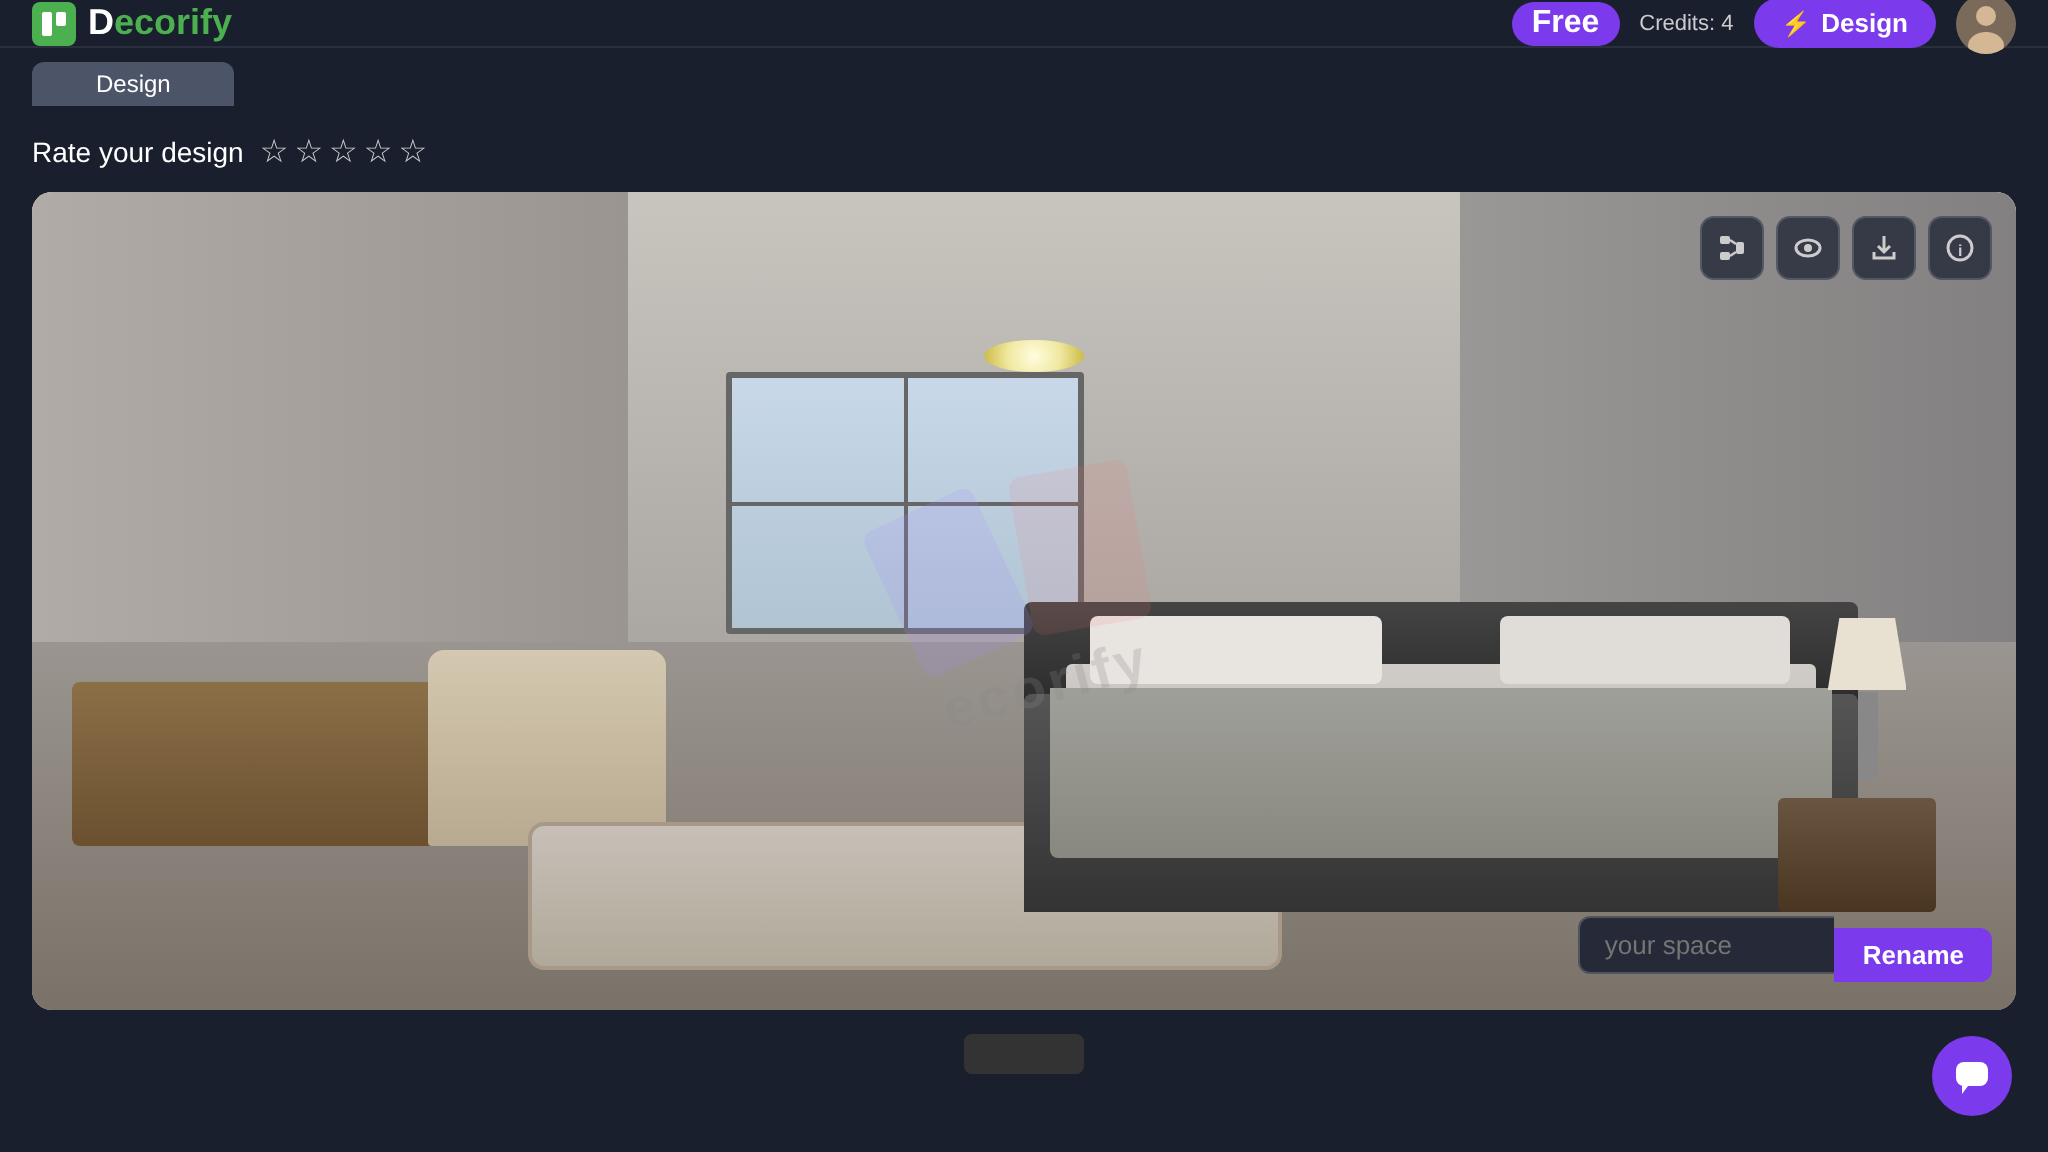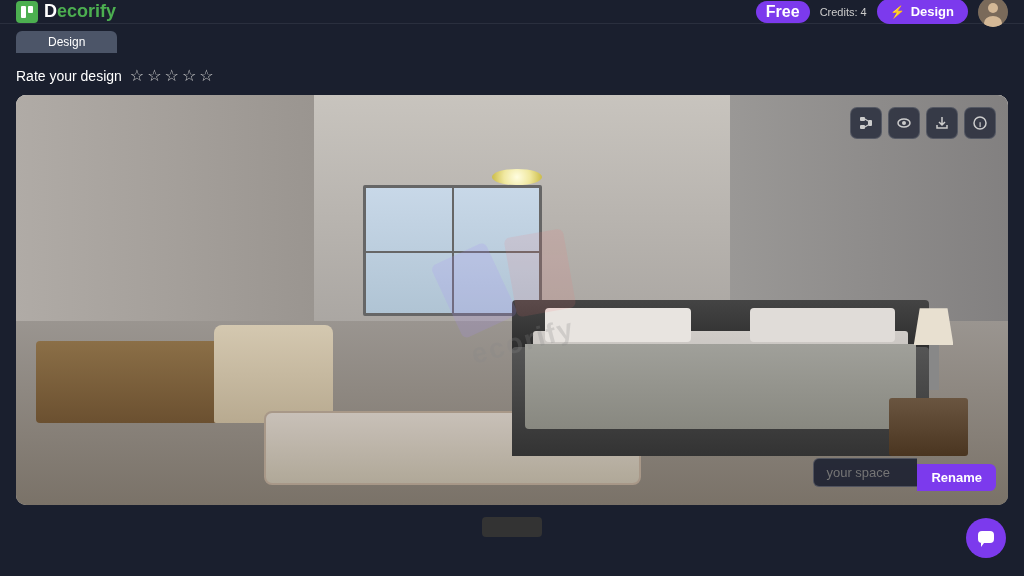--- a/index.html
+++ b/index.html
@@ -221,21 +221,21 @@
     }
     .rename-input {
       background: rgba(30,35,50,0.92);
       border: 1px solid rgba(255,255,255,0.2);
       border-right: none;
       border-radius: 6px 0 0 6px;
       color: #aaa;
       padding: 6px 12px;
       font-size: 13px;
       outline: none;
-      width: 104px;
+      width: 128px;
     }
     .rename-btn {
       background: #7c3aed;
       color: #fff;
       border: none;
       border-radius: 0 6px 6px 0;
       padding: 6px 14px;
       font-size: 13px;
       font-weight: 600;
       cursor: pointer;

